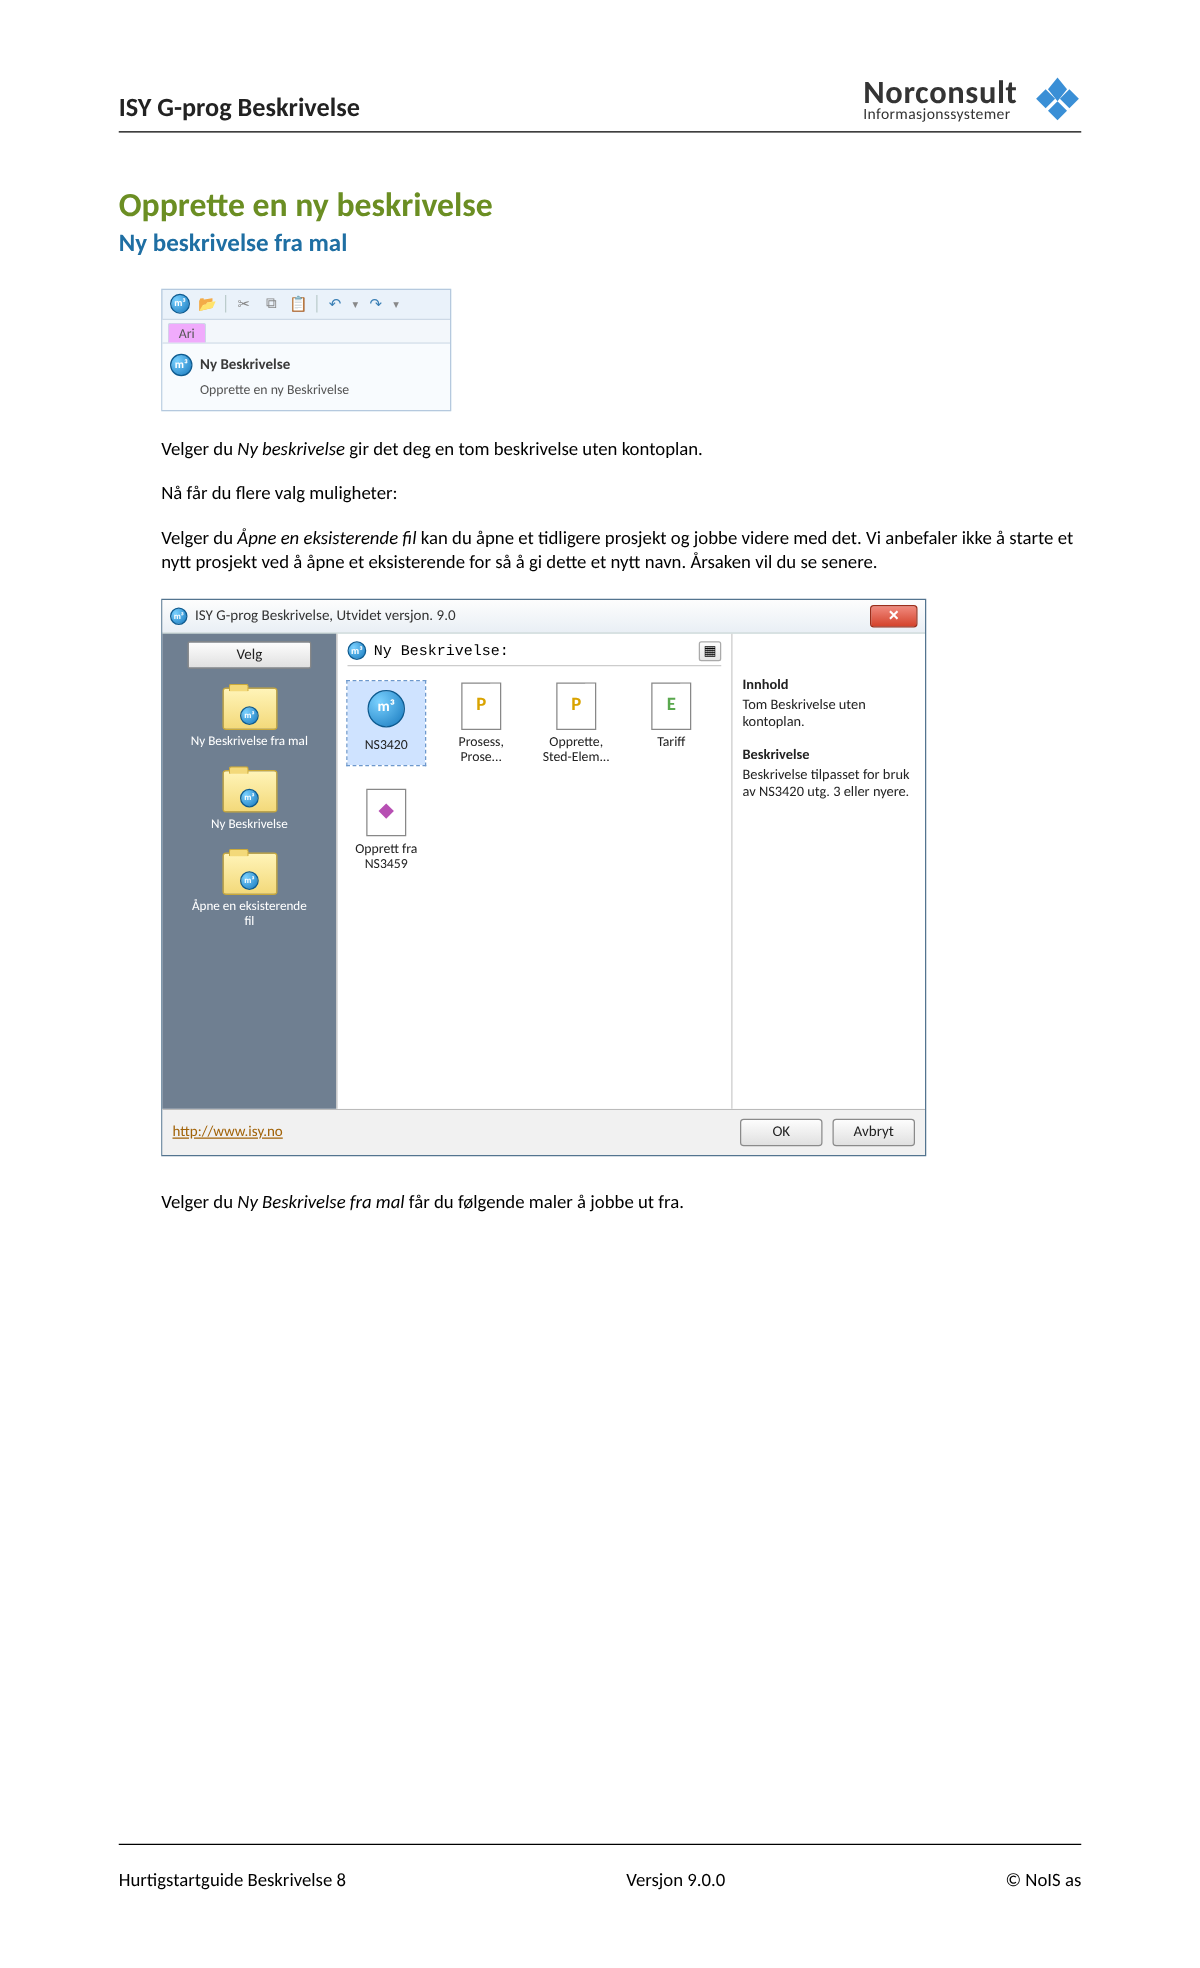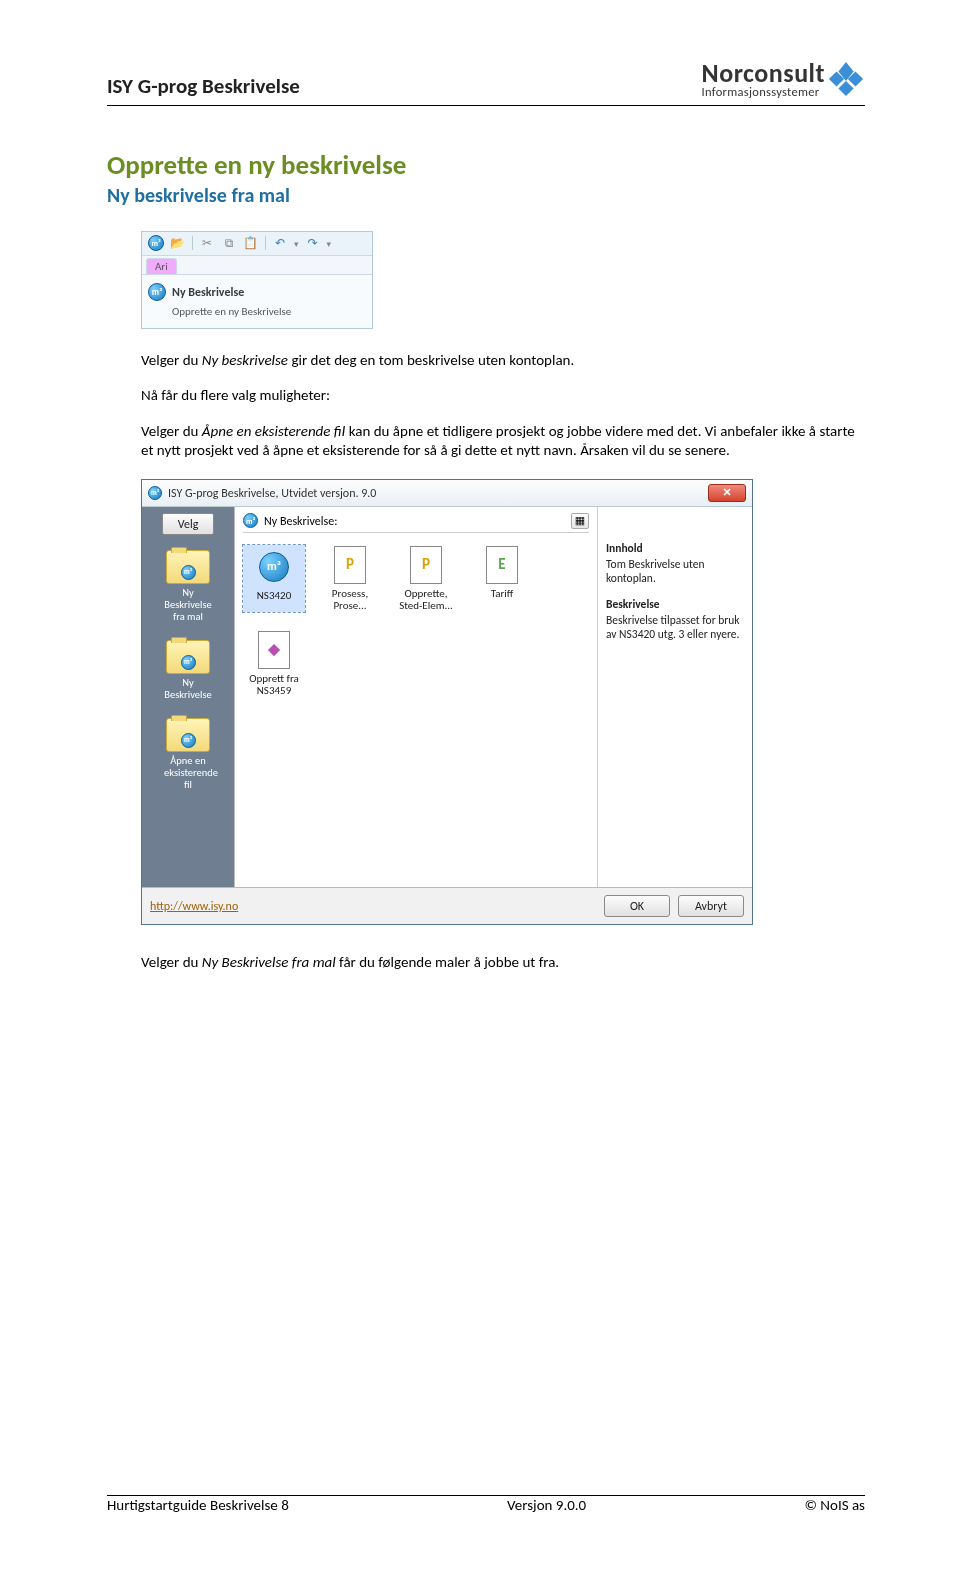--- a/index.html
+++ b/index.html
@@ -9,41 +9,40 @@
     color: #000;
     width: 960px;
     margin: 0 auto;
     position: relative;
   }
   .page {
     padding: 60px 95px 60px 95px;
     min-height: 1574px;
     display: flex;
     flex-direction: column;
-    margin-left: 12px;
   }
   
   .doc-header {
     display: flex;
     justify-content: space-between;
     align-items: flex-end;
     border-bottom: 1.5px solid #000;
     padding-bottom: 6px;
     margin-bottom: 42px;
   }
   .doc-header-title {
     font-size: 21px;
     font-weight: bold;
     color: #222;
   }
   .logo {
     display: flex;
     flex-direction: row;
     align-items: center;
-    gap: 2px;
+    gap: 13px;
   }
   .logo-text {
     display: flex;
     flex-direction: column;
     align-items: flex-start;
     line-height: 1.0;
   }
   .logo-name {
     font-size: 26px;
     font-weight: 600;
@@ -187,21 +186,21 @@
     align-items: center;
     justify-content: center;
     font-size: 11px;
     font-weight: bold;
   }
   .dlg-body {
     display: flex;
     height: 380px;
   }
   .dlg-sidebar {
-    width: 92px;
+    width: 139px;
     background: #6f7f91;
     padding: 6px 20px;
     display: flex;
     flex-direction: column;
     gap: 4px;
   }
   .sb-velg {
     background: linear-gradient(#fdfdfd, #e0e0e0);
     border: 1px solid #888;
     border-radius: 2px;
@@ -338,21 +337,21 @@
     border-radius: 3px;
     font-size: 12px;
     color: #222;
     text-align:center;
   }
 
   
   .doc-footer {
     margin-top: auto;
     border-top: 1.5px solid #000;
-    padding-top: 0;
+    padding-top: 20px;
     display: flex;
     justify-content: space-between;
     font-size: 15px;
   }
 </style>
 </head>
 <body>
 
 <div class="page">
 
@@ -451,21 +450,21 @@
               </div>
             </div>
           <div>Åpne en eksisterende fil</div>
         </div>
       </div>
       <div class="dlg-main">
         <div class="dlg-main-left">
           <div class="dlg-nyrow">
             <div class="dlg-nyrow-left">
               <span class="mb-icon" style="width:15px;height:15px;font-size:8px;">m³</span>
-              <span style="font-size:12px;">Ny Beskrivelse:</span>
+              <span style="font-size:12px;font-family:Liberation Mono, monospace;">Ny Beskrivelse:</span>
             </div>
             <div class="pencil-btn">▦</div>
           </div>
           <div class="grid-items">
             <div class="grid-item selected">
               <div class="grid-icon-wrap">
                   <span class="mb-icon" style="width:30px;height:30px;font-size:12px;">m³</span>
                 </div>
               <div>NS3420</div>
             </div>

